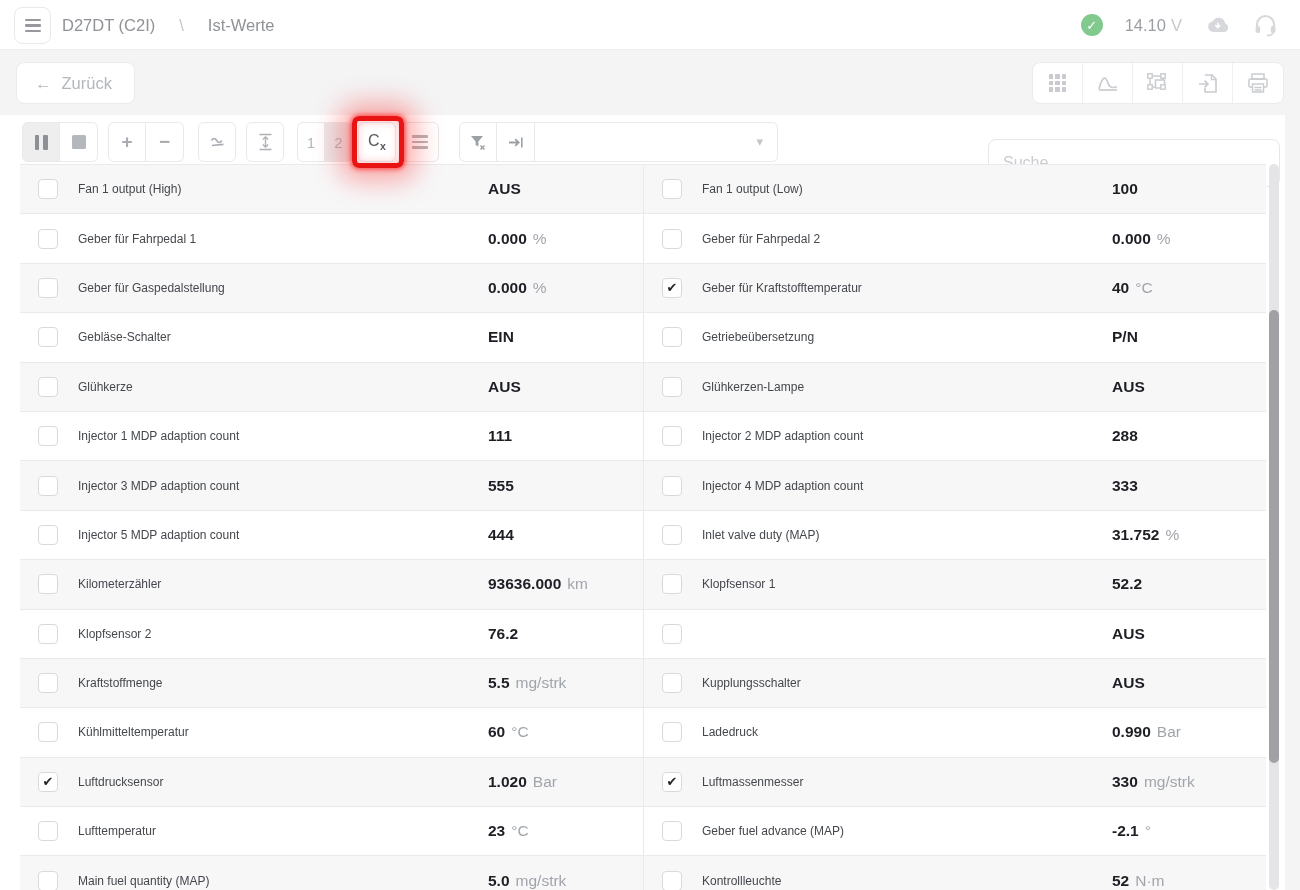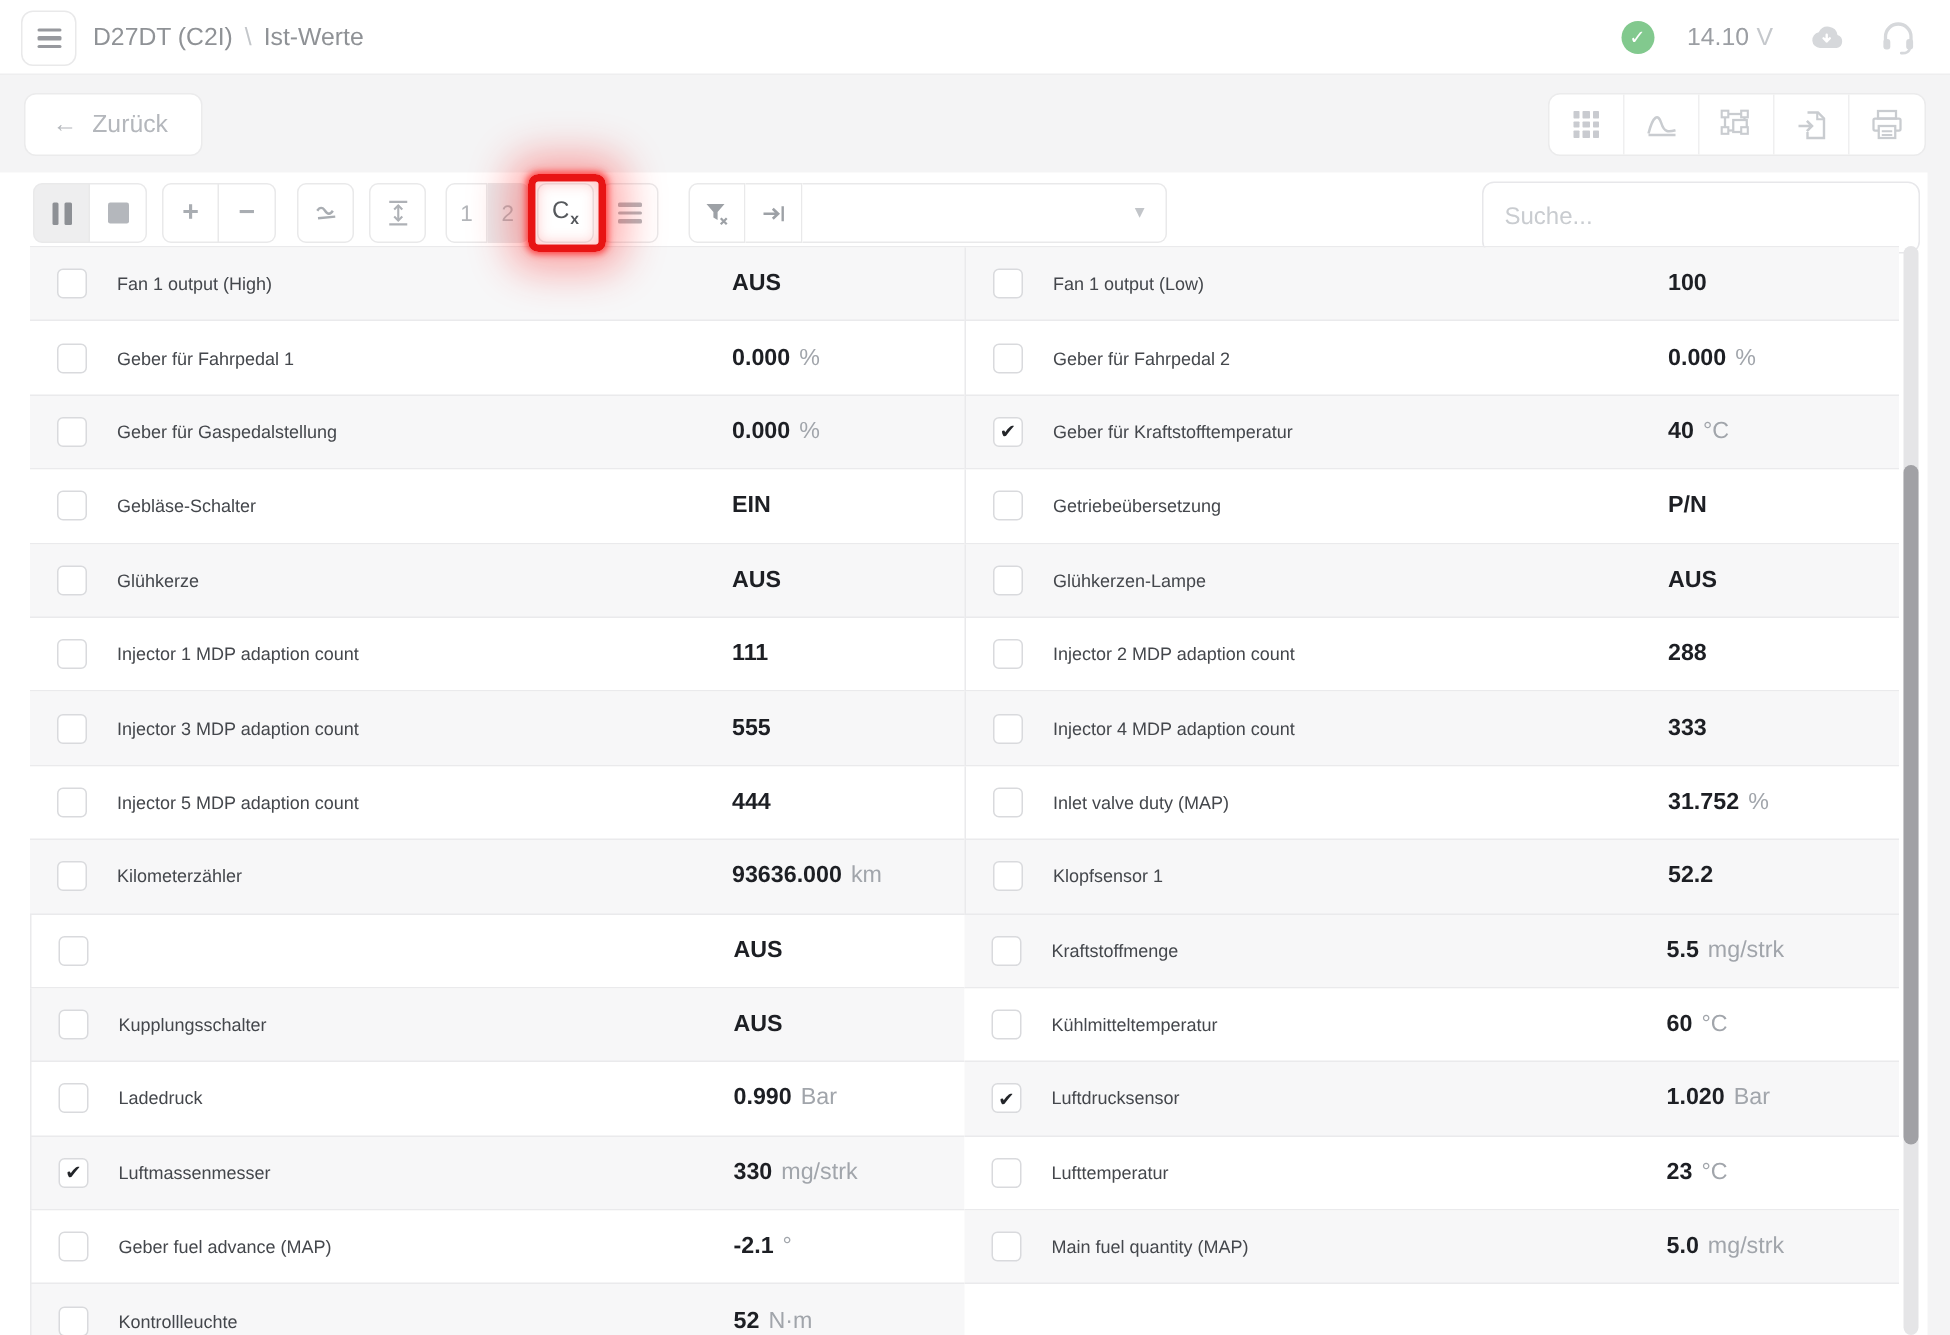--- a/index.html
+++ b/index.html
@@ -18,21 +18,21 @@
   }
   .menu-btn {
     position:absolute; left:14px; top:7px; width:37px; height:37px;
     background:#fff; border:1px solid #e9e9ea; border-radius:8px;
     display:flex; flex-direction:column; justify-content:center; align-items:center; gap:3px;
     cursor:pointer;
   }
   .menu-btn i { display:block; width:16px; height:2.4px; background:#97999e; border-radius:1px; }
   .breadcrumb {
     position:absolute; left:62px; top:0; height:50px;
-    display:flex; align-items:center; gap:8px;
+    display:flex; align-items:center; gap:24px;
     font-size:16.5px; color:#8f9296;
   }
   .breadcrumb .sep { color:#c3c6ca; }
   .topbar-right {
     position:absolute; right:22px; top:0; height:50px;
     display:flex; align-items:center; gap:22px;
   }
   .status-circle {
     width:22px; height:22px; border-radius:50%; background:#82c98e;
     color:#fff; font-size:13px; font-weight:bold;
@@ -94,21 +94,21 @@
   .filter-strip { display:flex; }
   .dropdown {
     width:243px; height:40px; background:#fff; border:1px solid #e9e9ea; border-left:none;
     border-radius:0 6px 6px 0; position:relative; cursor:pointer;
   }
   .dropdown .caret {
     position:absolute; right:14px; top:50%; transform:translateY(-54%);
     color:#c2c5c9; font-size:13px;
   }
   .search-input {
-    position:absolute; left:988px; top:6px; width:292px; height:48px;
+    position:absolute; left:988px; top:24px; width:292px; height:48px;
     border:1px solid #e7e7ea; border-radius:8px; background:#fff;
     font-family:"Liberation Sans","DejaVu Sans",sans-serif;
     font-size:16px; color:#6b6e73; padding:0 14px; outline:none;
   }
   .search-input::placeholder { color:#c9ccd0; }
 
   
   .annotation-box {
     position:absolute; left:352px; top:1px; width:52px; height:52px;
     border:5px solid #e81414; border-radius:7px;
@@ -503,20 +503,30 @@
       <div class="cell cell-right shaded">
     <span class="cb">
           <span class="cb-mark"></span>
         </span>
     <span class="lbl">Klopfsensor 1</span>
     <span class="valwrap">
       <span class="val">52.2</span>
 
     </span>
   </div>
+      <div class="cell cell-left">
+    <span class="cb">
+          <span class="cb-mark"></span>
+        </span>
+    <span class="lbl">Klopfsensor 2</span>
+    <span class="valwrap">
+      <span class="val">76.2</span>
+
+    </span>
+  </div>
       <div class="cell cell-right">
     <span class="cb">
           <span class="cb-mark"></span>
         </span>
     <span class="valwrap">
       <span class="val">AUS</span>
 
     </span>
   </div>
       <div class="cell cell-left shaded">

